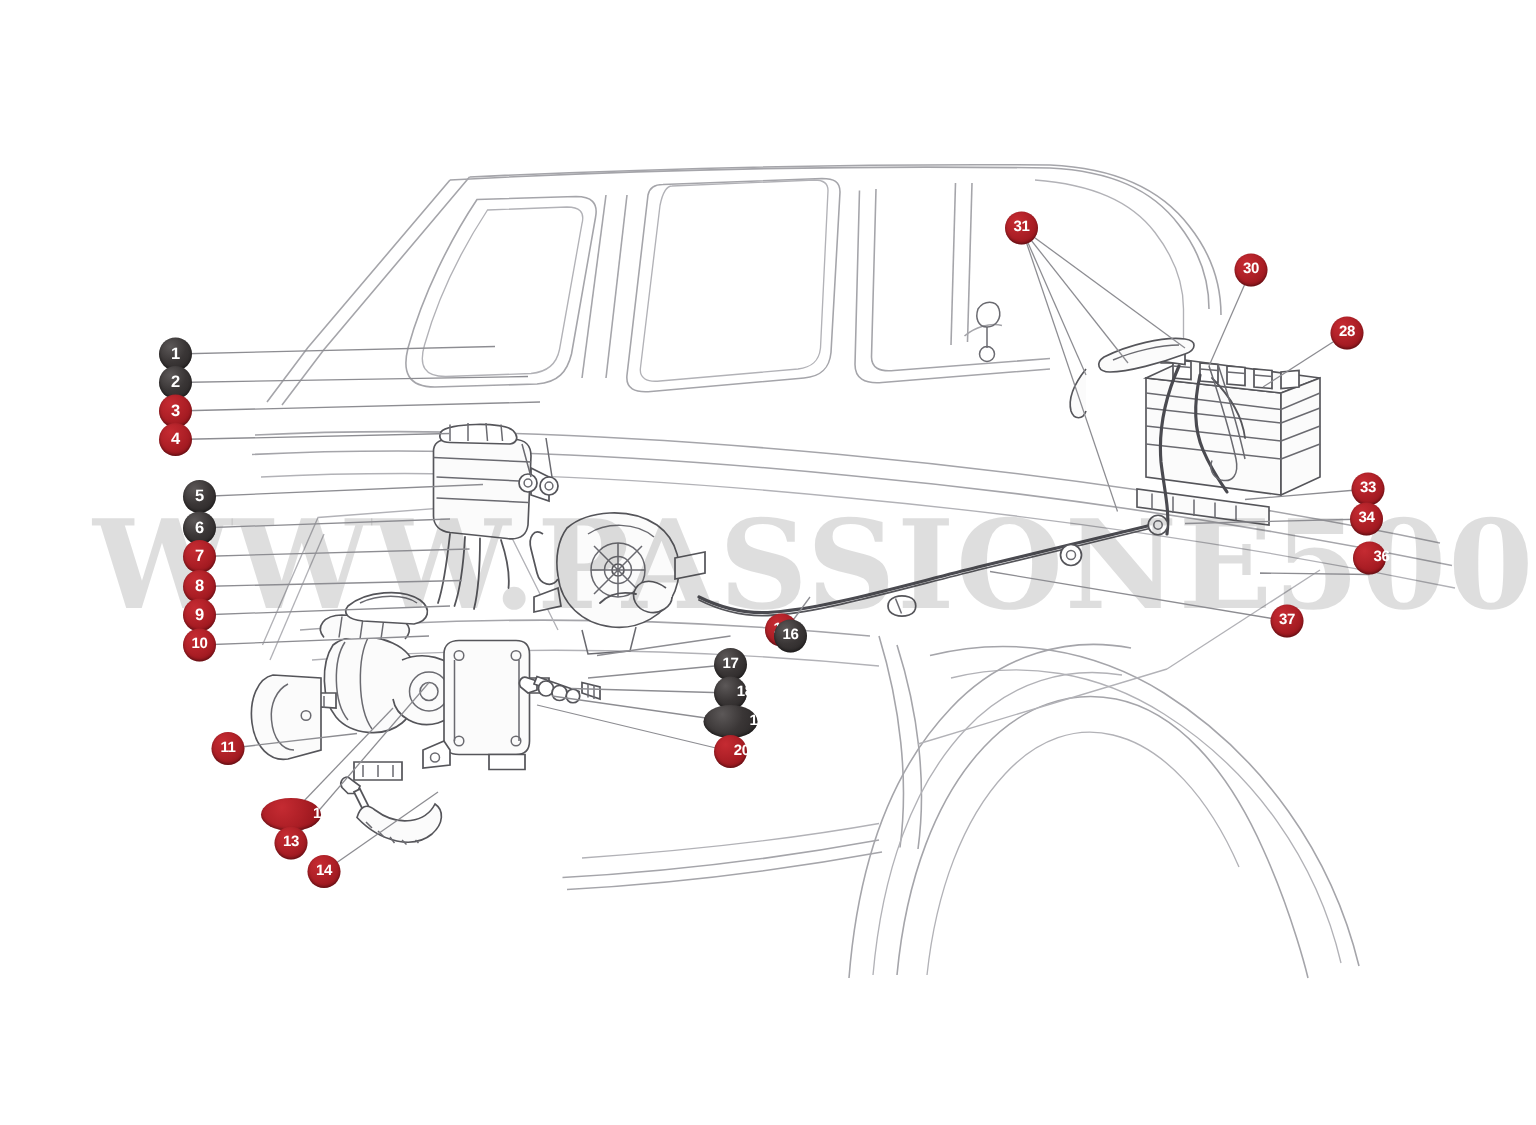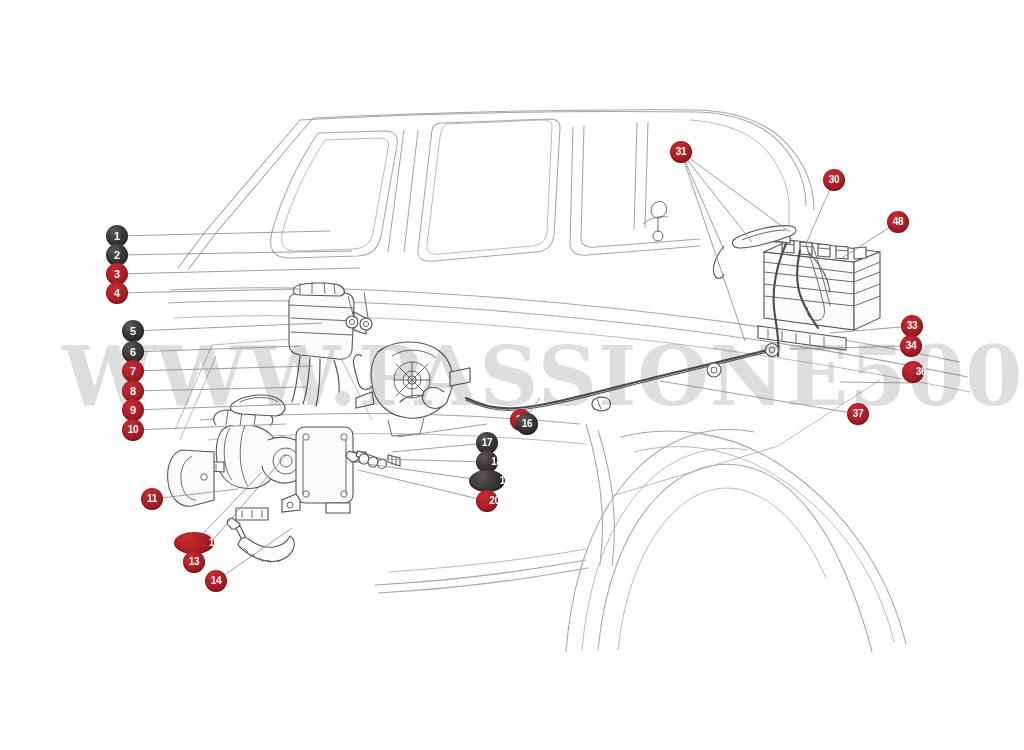--- a/index.html
+++ b/index.html
@@ -345,20 +345,20 @@
       <div class="badge red two-digit" style="left: 194px; top: 562px; pointer-events: auto;">13</div>
       <div class="badge red two-digit" style="left: 216px; top: 581px; pointer-events: auto;">14</div>
       <div class="badge red two-digit" style="left: 521px; top: 420px; pointer-events: auto;">15</div>
       <div class="badge dark two-digit" style="left: 487px; top: 424px; pointer-events: auto; margin-left: 40px;">16</div>
       <div class="badge dark two-digit" style="left: 487px; top: 443px; pointer-events: auto;">17</div>
       <div class="badge dark two-digit" style="left: 487px; top: 462px; pointer-events: auto; padding-left: 19px;">18</div>
       <div class="badge dark two-digit" style="left: 487px; top: 481px; pointer-events: auto; padding-left: 36px;">19</div>
       <div class="badge red two-digit" style="left: 487px; top: 501px; pointer-events: auto; padding-left: 15px;">20</div>
       <div class="badge red two-digit" style="left: 834px; top: 180px; pointer-events: auto;">30</div>
       <div class="badge red two-digit" style="left: 681px; top: 152px; pointer-events: auto; text-align: right;">31</div>
-      <div class="badge red two-digit" style="left: 898px; top: 222px; pointer-events: auto;">48</div>
+      <div class="badge red two-digit" style="left: 898px; top: 222px; pointer-events: auto;">28</div>
       <div class="badge red two-digit" style="left: 912px; top: 326px; pointer-events: auto;">33</div>
       <div class="badge red two-digit" style="left: 911px; top: 346px; pointer-events: auto;">34</div>
       <div class="badge red two-digit" style="left: 913px; top: 372px; pointer-events: auto; padding-left: 16px;">36</div>
       <div class="badge red two-digit" style="left: 858px; top: 414px; pointer-events: auto;">37</div>
     </div>
 
 </div>
 
 </body></html>

